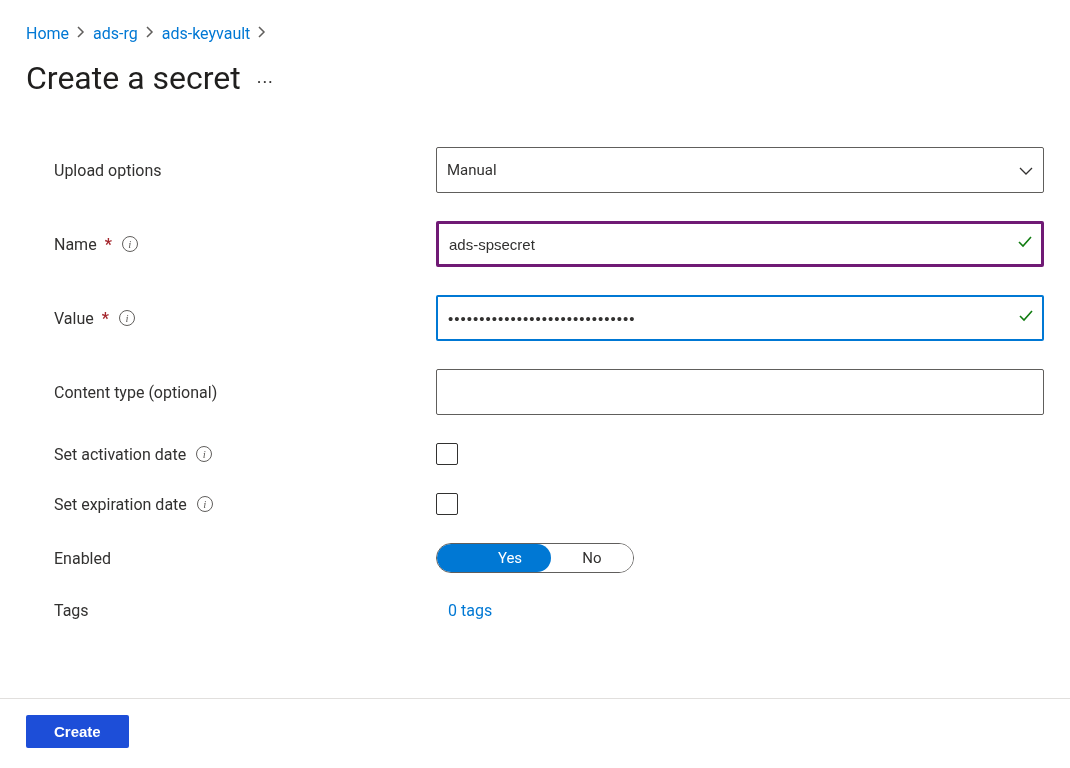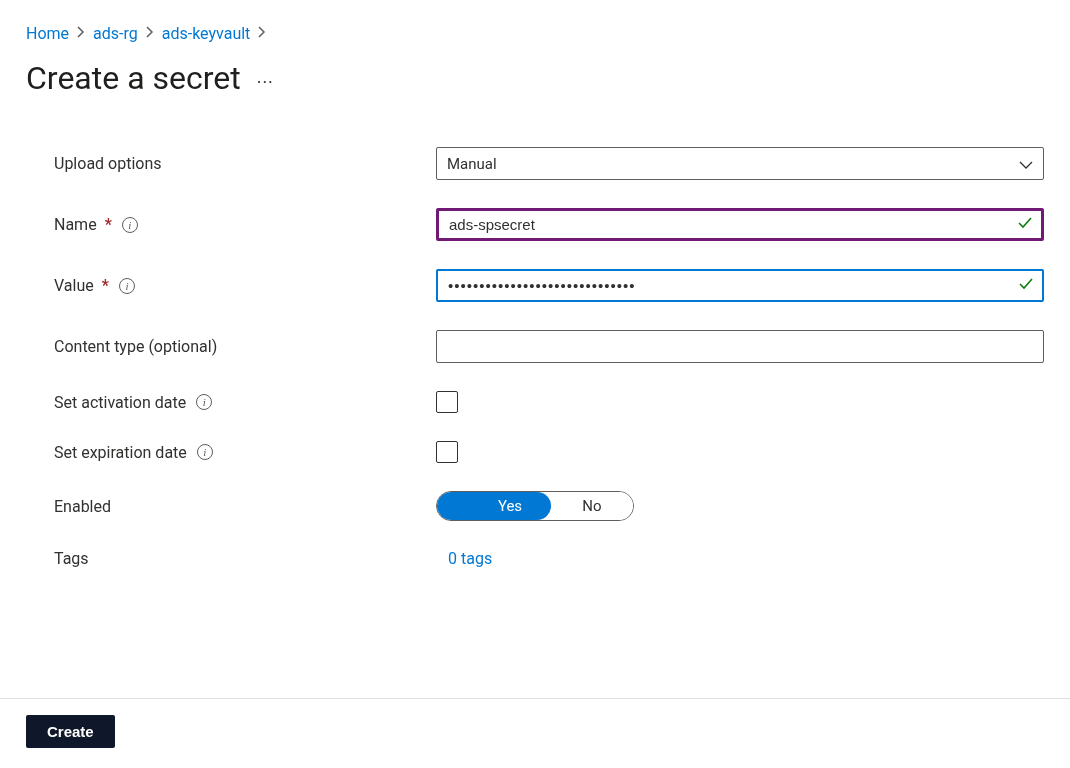--- a/index.html
+++ b/index.html
@@ -34,21 +34,21 @@
     .label-col { width: 382px; display: flex; align-items: center; gap: 6px; font-size: 16px; color: #323130; }
     .field-col { flex: 1; max-width: 612px; }
     .req { color: #a4262c; font-weight: 600; margin-left: 2px; }
     .info-icon {
       display: inline-flex; align-items: center; justify-content: center;
       width: 16px; height: 16px; border: 1px solid #605e5c; border-radius: 50%;
       font-size: 11px; color: #605e5c; font-style: italic; font-family: Georgia, serif;
       cursor: default; margin-left: 4px;
     }
     .select, .text-input {
-      width: 100%; height: 33px; border: 1px solid #605e5c; border-radius: 2px;
+      width: 100%; height: 46px; border: 1px solid #605e5c; border-radius: 2px;
       padding: 0 10px; font-size: 15px; color: #323130; background: #fff;
       display: flex; align-items: center; position: relative;
     }
     .select { cursor: pointer; justify-content: space-between; }
     .select .chevdown { font-size: 14px; color: #323130; }
     .name-input { border: 3px solid #701a75; }
     .value-input { border: 2px solid #0078d4; }
     .text-input input {
       border: none; outline: none; width: calc(100% - 28px); height: 100%;
       font-size: 15px; background: transparent; color: #323130;
@@ -68,22 +68,22 @@
       font-size: 15px; cursor: pointer; background: #fff; color: #323130;
     }
     .toggle-opt.active { background: #0078d4; color: #fff; border-radius: 15px; padding-left: 32px; }
     .tags-link { color: #0078d4; font-size: 16px; cursor: pointer; padding-left: 12px; }
     .footer {
       position: absolute; left: 0; right: 0; bottom: 0;
       border-top: 1px solid #e1dfdd; padding: 16px 26px 20px 26px;
       background: #fff;
     }
     .create-btn {
-      background: #0f172a; color: #fff; border: none; font-size: 15px;
-      font-weight: 600; padding: 8px 21px; border-radius: 2px; cursor: pointer;
+      background: #1d4ed8; color: #fff; border: none; font-size: 15px;
+      font-weight: 600; padding: 8px 28px; border-radius: 2px; cursor: pointer;
     }
   </style>
 </head>
 <body>
 
 <nav class="breadcrumb">
   <a>Home</a>
   <span class="chev">
     <svg width="8" height="12" viewBox="0 0 8 12">
         <path d="M1 1 L6 6 L1 11" stroke="#605e5c" stroke-width="1.5" fill="none"></path>

